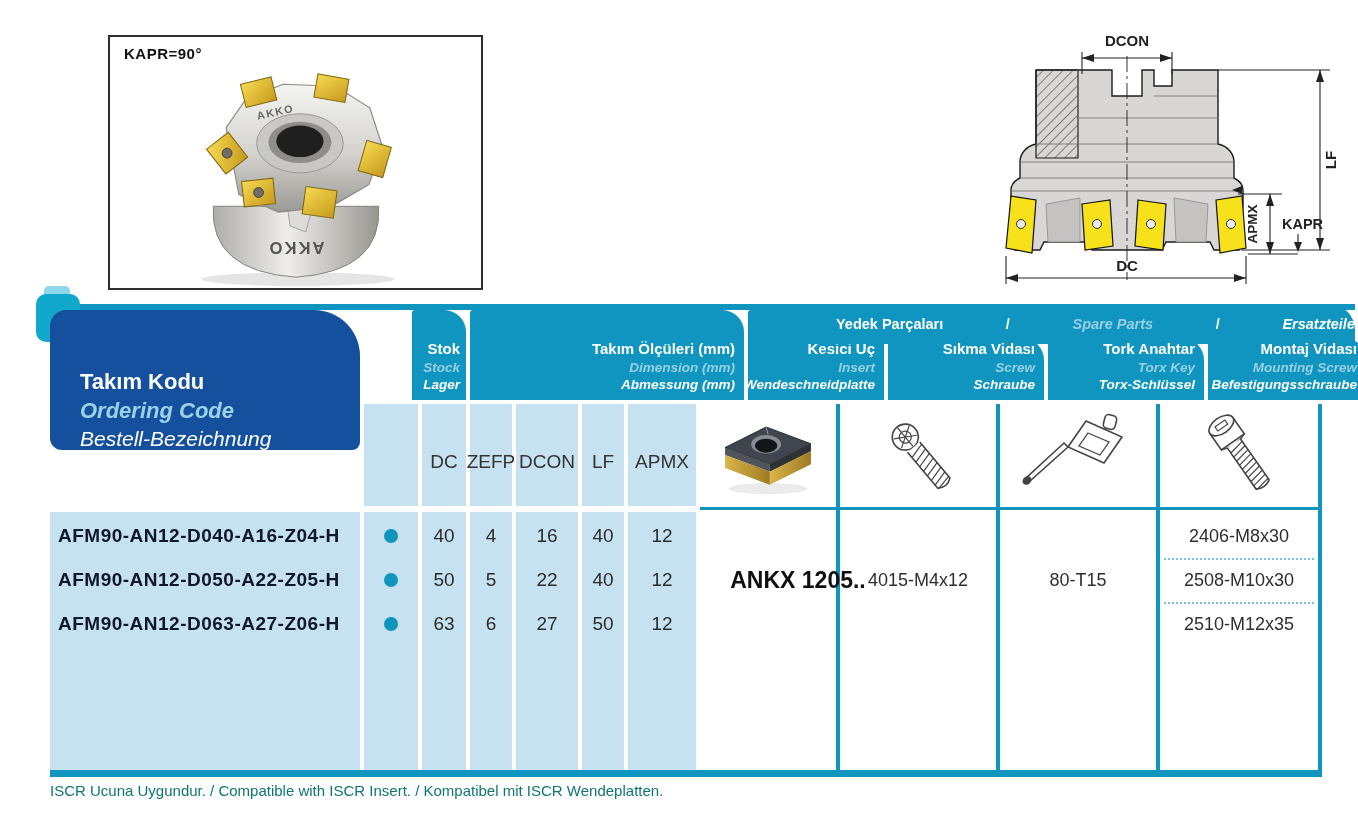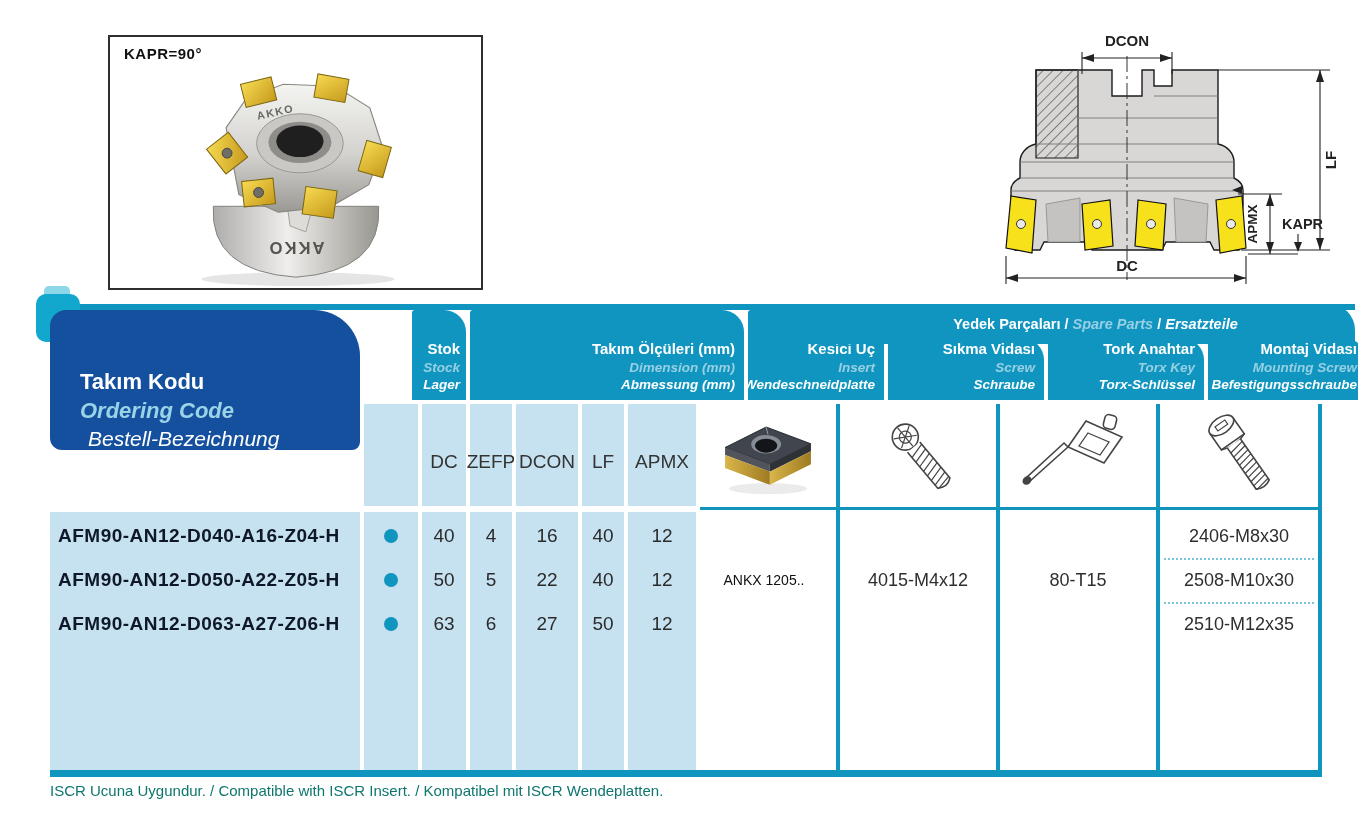--- a/index.html
+++ b/index.html
@@ -13,32 +13,32 @@
 
   
   .tbl{left:50px;top:300px;width:1306px;height:486px;}
   .strip{left:28px;top:4px;width:1277px;height:6px;background:#0f95c0;}
   .tab-light{left:-6px;top:-14px;width:26px;height:24px;background:#8ed7e8;border-radius:5px;}
   .tab-teal{left:-14px;top:-6px;width:44px;height:48px;background:#12a7cd;border-radius:10px;}
   .code-block{left:0;top:10px;width:310px;height:140px;background:#15509f;
       border-radius:16px 46px 8px 12px;box-sizing:border-box;padding:58px 0 8px 30px;color:#fff;}
   .code-block .l1{font-size:22px;font-weight:700;line-height:1.3;}
   .code-block .l2{font-size:22px;font-weight:700;font-style:italic;color:#9bd3e6;line-height:1.3;}
-  .code-block .l3{font-size:21px;font-style:italic;line-height:1.35;margin-left:8px;}
+  .code-block .l3{font-size:21px;font-style:italic;line-height:1.35;}
 
   .hdr{background:#0f95c0;color:#fff;display:flex;flex-direction:column;justify-content:flex-end;
        align-items:flex-end;padding:6px 9px;box-sizing:border-box;border-radius:3px 22px 0 0;margin-left:48px;}
   .hdr .tr{font-size:15px;font-weight:700;line-height:1.3;white-space:nowrap;}
   .hdr .en{font-size:13.5px;font-weight:700;font-style:italic;color:#97d0e3;line-height:1.3;white-space:nowrap;}
   .hdr .de{font-size:13.5px;font-weight:700;font-style:italic;line-height:1.3;white-space:nowrap;}
   .hdr-stok{left:314px;top:10px;width:54px;height:90px;padding-right:6px;}
   .hdr-dims{left:372px;top:10px;width:274px;height:90px;}
   .hdr-insert{left:650px;top:10px;width:136px;height:90px;}
   .band{left:786px;top:4px;width:519px;height:40px;background:#0f95c0;border-radius:14px 26px 0 0;
-        color:#fff;display:flex;align-items:center;justify-content:center;font-size:14.5px;font-weight:700;}
+        color:#fff;display:flex;align-items:center;justify-content:space-between;font-size:14.5px;font-weight:700;}
   .band .en{color:#97d0e3;font-style:italic;}
   .band .de{font-style:italic;}
   .band span{white-space:pre;}
   .hdr-screw{left:790px;top:38px;width:156px;height:62px;}
   .hdr-torx{left:950px;top:38px;width:156px;height:62px;}
   .hdr-mount{left:1110px;top:38px;width:158px;height:62px;}
 
   .lb{background:#c6e2f1;}
   .dim-label{top:104px;height:102px;display:flex;align-items:center;justify-content:center;
              font-size:19px;color:#333;padding-top:14px;box-sizing:border-box;}
@@ -50,22 +50,22 @@
 
   .row{left:0;height:44px;width:650px;}
   .cell{position:absolute;top:0;height:44px;display:flex;align-items:center;justify-content:center;
         font-size:19px;color:#2b2b2b;}
   .c-code{left:8px;width:300px;justify-content:flex-start;font-weight:700;color:#0f172a;letter-spacing:.5px;text-align:right;}
   .c-stok{left:314px;width:54px;}
   .c-dc{left:372px;width:44px;} .c-zefp{left:420px;width:42px;} .c-dcon{left:466px;width:62px;}
   .c-lf{left:532px;width:42px;} .c-apmx{left:578px;width:68px;}
   .dot{width:14px;height:14px;border-radius:50%;background:#1095bf;}
 
-  .v-insert{left:646px;top:214px;width:136px;height:132px;display:flex;align-items:center;justify-content:center;
-            font-size:14px;font-weight:400;color:#101010;}
+  .v-insert{left:680px;top:214px;width:136px;height:132px;display:flex;align-items:center;justify-content:center;
+            font-size:23px;font-weight:700;color:#101010;}
   .v-screw{left:790px;top:214px;width:156px;height:132px;display:flex;align-items:center;justify-content:center;font-size:18px;color:#2f2f2f;}
   .v-torx{left:950px;top:214px;width:156px;height:132px;display:flex;align-items:center;justify-content:center;font-size:18px;color:#2f2f2f;}
   .v-mount{left:1110px;top:214px;width:158px;display:flex;align-items:center;justify-content:center;height:44px;font-size:18px;color:#2f2f2f;}
   .dotsep{left:1114px;width:150px;height:0;border-top:2px dotted #79c6dc;}
 
   .footnote{left:50px;top:782px;font-size:15px;color:#0f766e;}
 </style>
 </head>
 <body>
 

